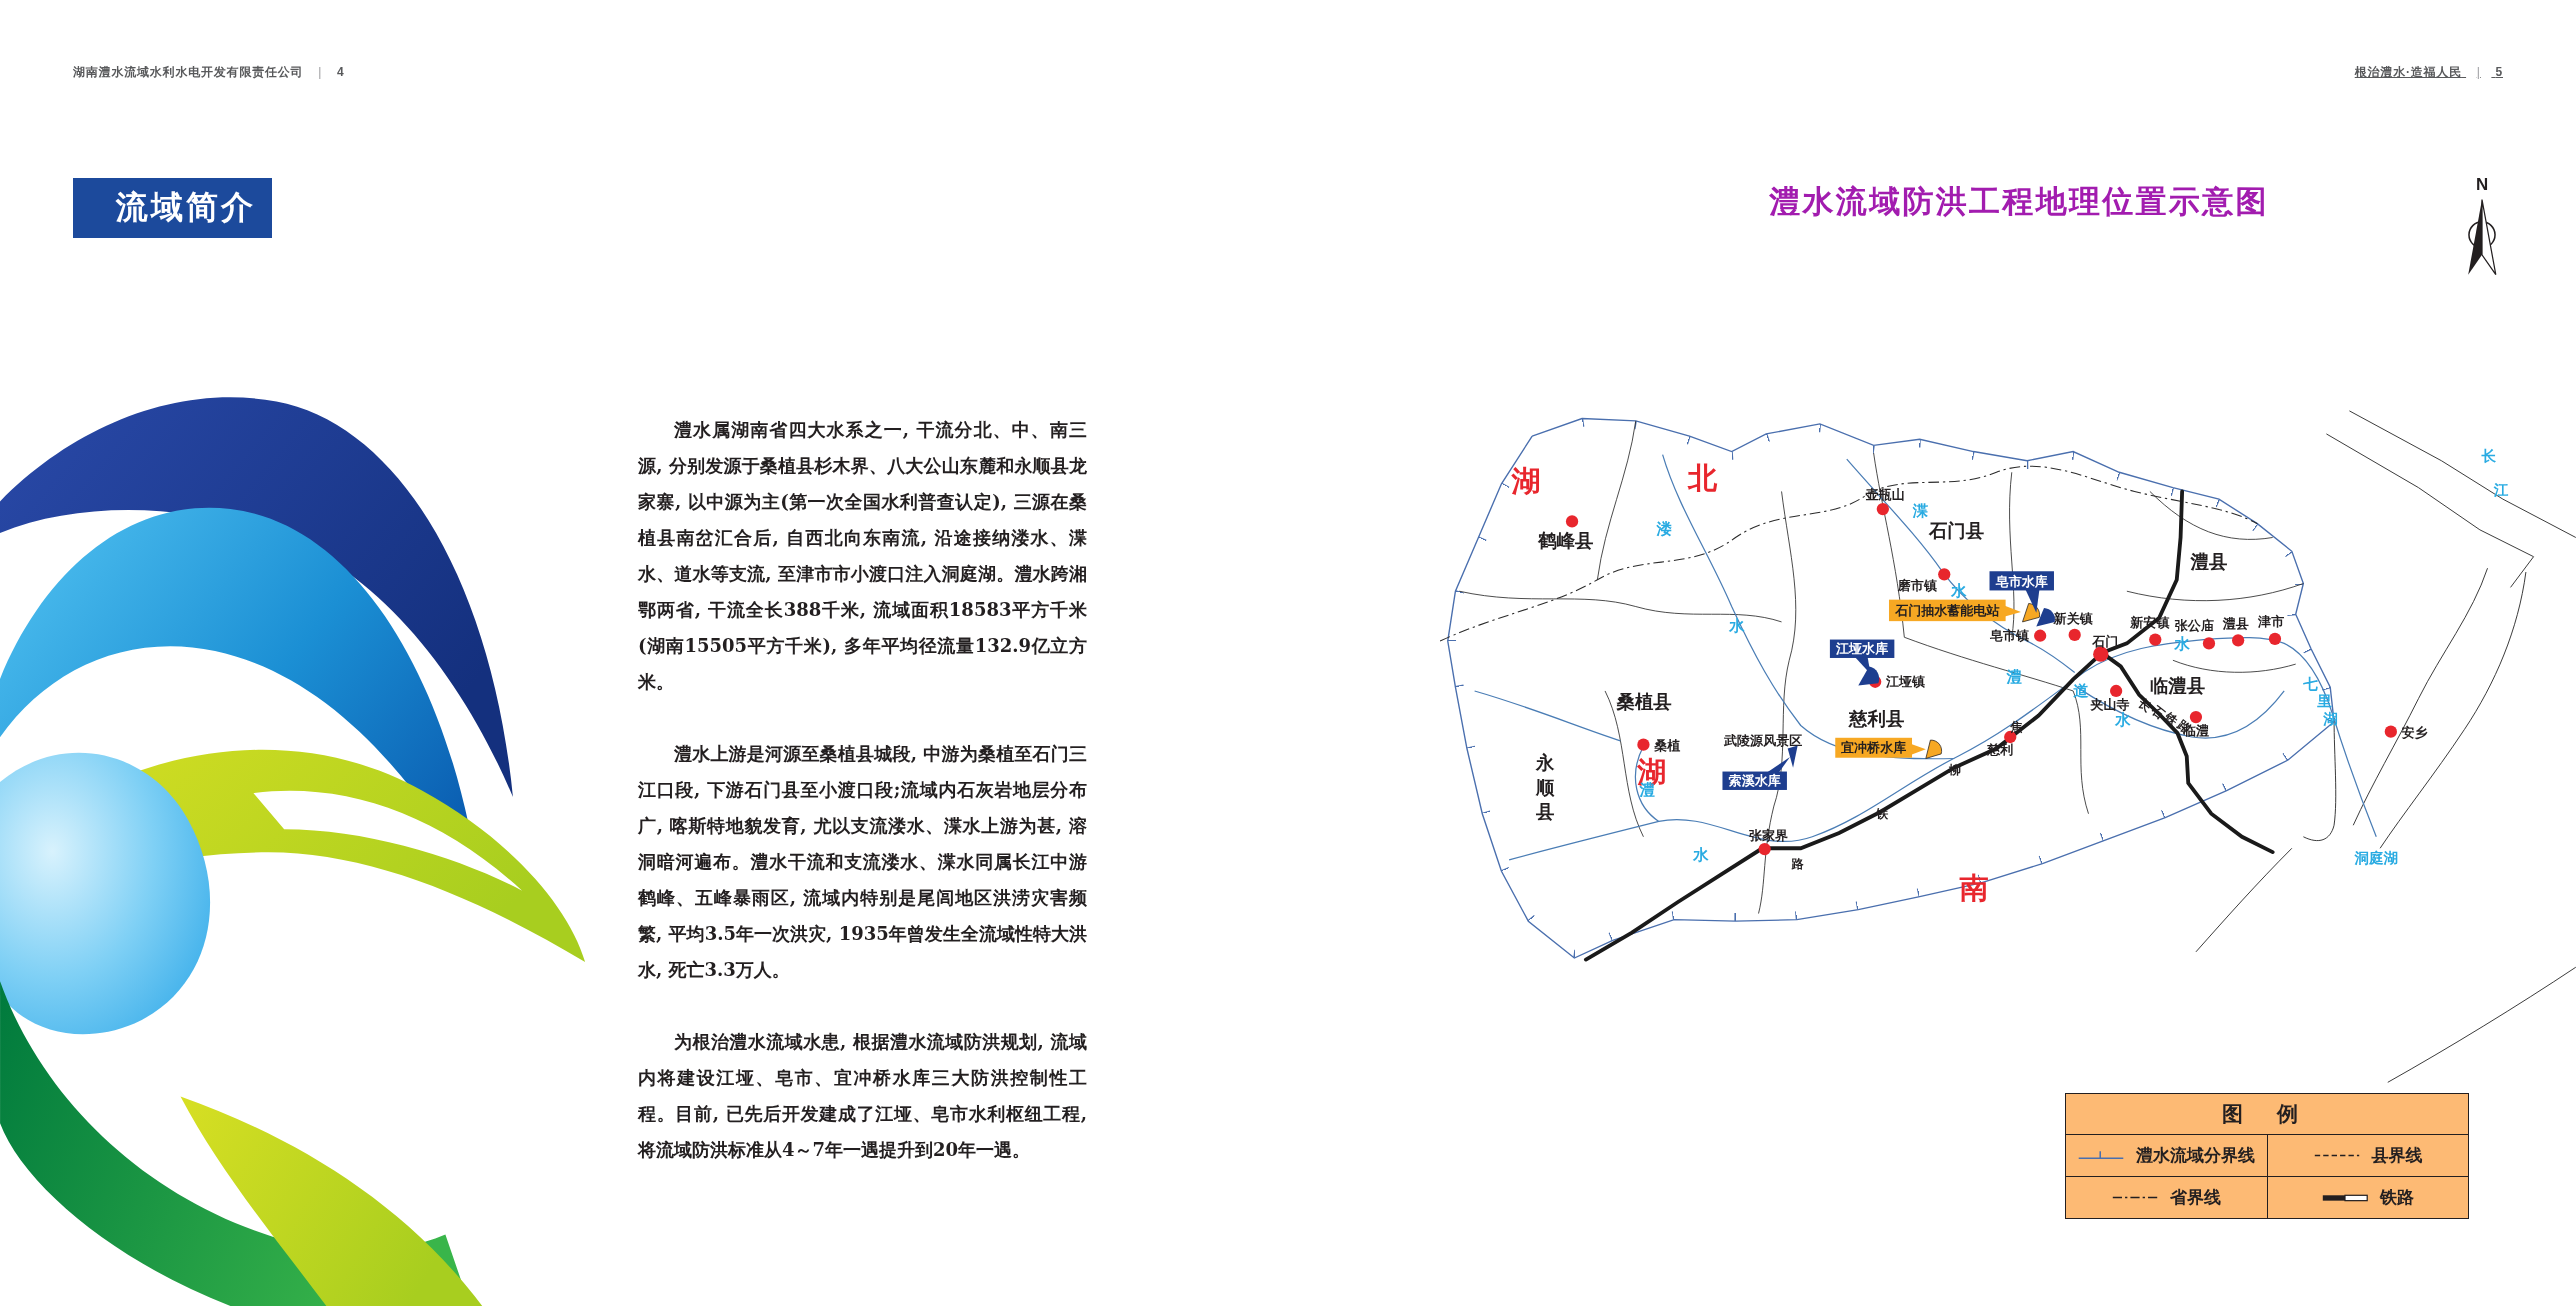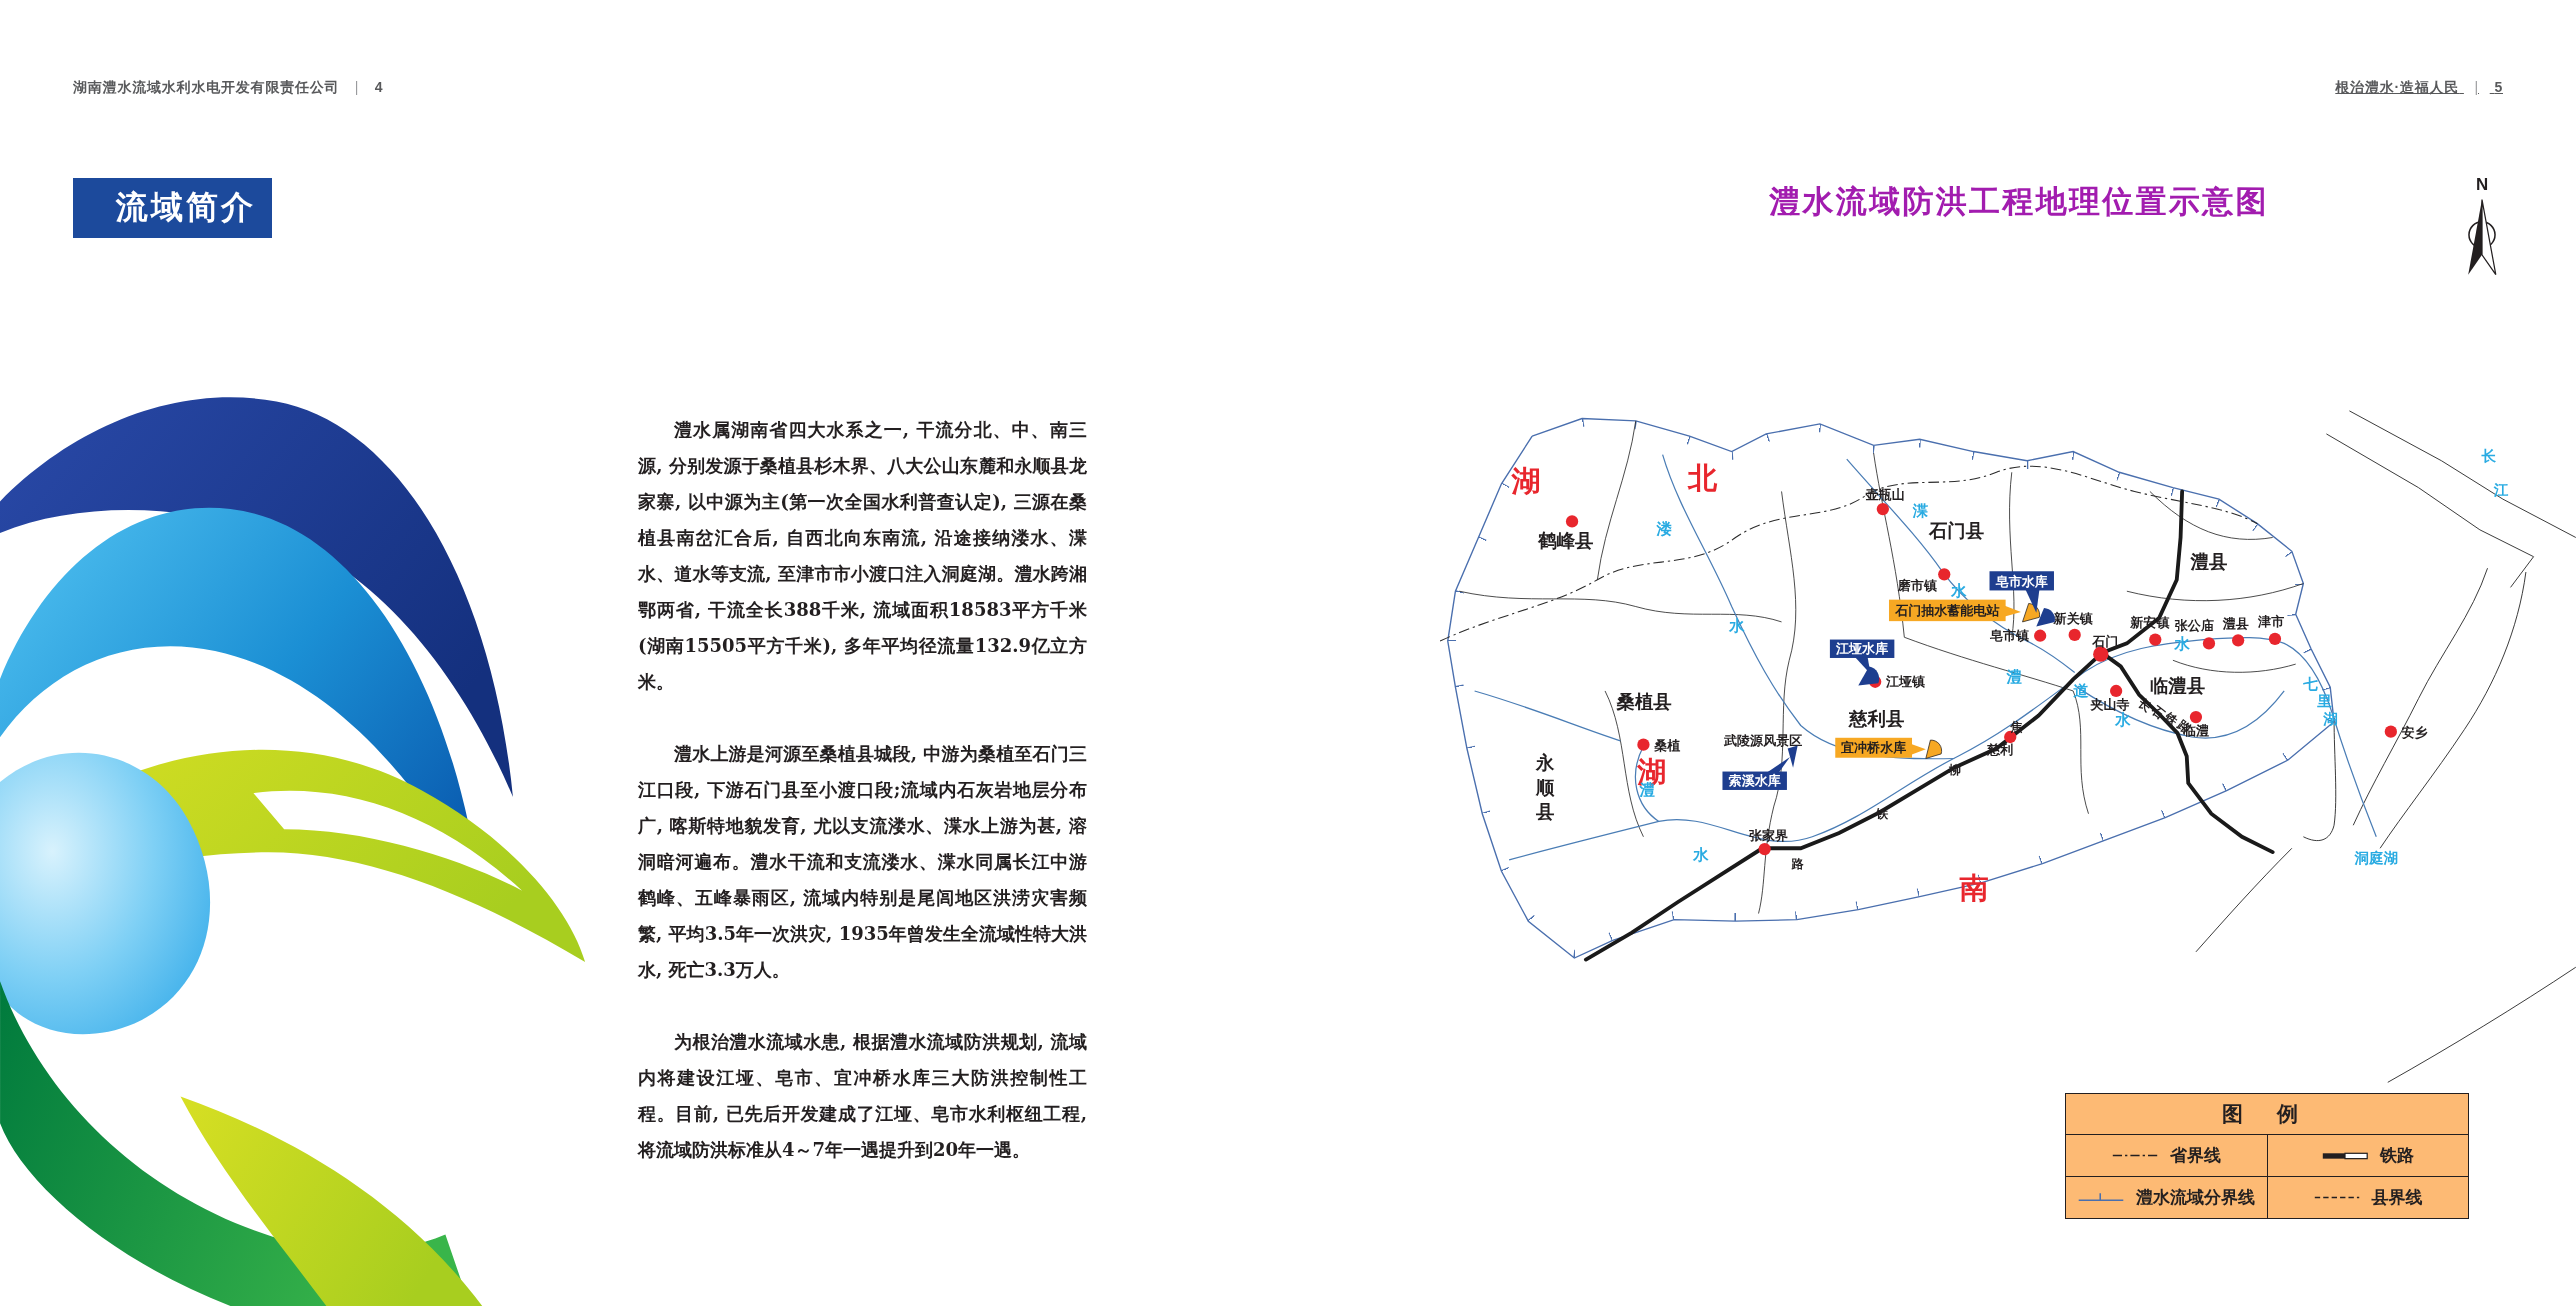--- a/index.html
+++ b/index.html
@@ -1,19 +1,19 @@
 <!DOCTYPE html>
 <html style="font-size:12.3px"><head>
 <meta charset="utf-8">
 <style>
   html,body{margin:0;padding:0;background:#ffffff;}
   .page{position:relative;width:2576px;height:1306px;background:#fff;overflow:hidden;
         font-family:"Liberation Sans",sans-serif;color:#231f20;}
   
-  .hdr{position:absolute;top:79px;font-size:14px;font-weight:bold;color:#58595b;letter-spacing:0.8px;}
+  .hdr{position:absolute;top:64px;font-size:12px;font-weight:bold;color:#58595b;letter-spacing:0.8px;}
   .hdr-left{left:73px;}
   .hdr-right{right:73px;text-align:right;text-decoration:underline;}
   .hdr .sep{margin:0 10.7px;color:#9a9b9e;font-weight:normal;}
   
   .sec-title{position:absolute;left:73px;top:178px;width:172px;height:60px;background:#1c4a9c;
              color:#fff;font-size:32px;font-weight:bold;letter-spacing:3.1px;
              display:flex;align-items:center;justify-content:center;padding-left:27px;}
   
   .bodytext{position:absolute;left:638px;top:412px;width:449px;
             font-family:"DejaVu Serif","Liberation Serif",serif;
@@ -289,44 +289,44 @@
       <polygon points="2489,969 2489,983 2508,976" fill="#f7a823"></polygon>
       <rect x="2390" y="961" width="100" height="26" fill="#f7a823"></rect>
       <text class="t-resv-org" x="2440" y="980" text-anchor="middle">宜冲桥水库</text>
     </g>
   </svg>
 
   <div class="legend">
     <div class="lg-title">图  例</div>
     <div class="lg-row">
       <div class="lg-cell">
+        <svg width="48" height="12.3" viewBox="0 0 62 16">
+          <line x1="2" y1="12" x2="60" y2="12" stroke="#4a6fae" stroke-width="2"></line>
+          <line x1="30" y1="12" x2="30" y2="3" stroke="#4a6fae" stroke-width="2"></line>
+        </svg>
+        <span>澧水流域分界线</span>
+      </div>
+      <div class="lg-cell">
+        <svg width="48" height="9.2" viewBox="0 0 62 12">
+          <line x1="2" y1="6" x2="60" y2="6" stroke="#231f20" stroke-width="2" stroke-dasharray="7 4"></line>
+        </svg>
+        <span>县界线</span>
+      </div>
+    </div>
+    <div class="lg-row">
+      <div class="lg-cell">
         <svg width="48" height="9.2" viewBox="0 0 62 12">
           <line x1="2" y1="6" x2="60" y2="6" stroke="#231f20" stroke-width="2" stroke-dasharray="12 4 3 4"></line>
         </svg>
         <span>省界线</span>
       </div>
       <div class="lg-cell">
         <svg width="48" height="9.2" viewBox="0 0 62 12">
           <rect x="2" y="3" width="29" height="7" fill="#231f20"></rect>
           <rect x="31" y="3" width="29" height="7" fill="#ffffff" stroke="#231f20" stroke-width="1.6"></rect>
         </svg>
         <span>铁路</span>
       </div>
     </div>
-    <div class="lg-row">
-      <div class="lg-cell">
-        <svg width="48" height="12.3" viewBox="0 0 62 16">
-          <line x1="2" y1="12" x2="60" y2="12" stroke="#4a6fae" stroke-width="2"></line>
-          <line x1="30" y1="12" x2="30" y2="3" stroke="#4a6fae" stroke-width="2"></line>
-        </svg>
-        <span>澧水流域分界线</span>
-      </div>
-      <div class="lg-cell">
-        <svg width="48" height="9.2" viewBox="0 0 62 12">
-          <line x1="2" y1="6" x2="60" y2="6" stroke="#231f20" stroke-width="2" stroke-dasharray="7 4"></line>
-        </svg>
-        <span>县界线</span>
-      </div>
-    </div>
   </div>
 
 </div>
 
 
 </body></html>

